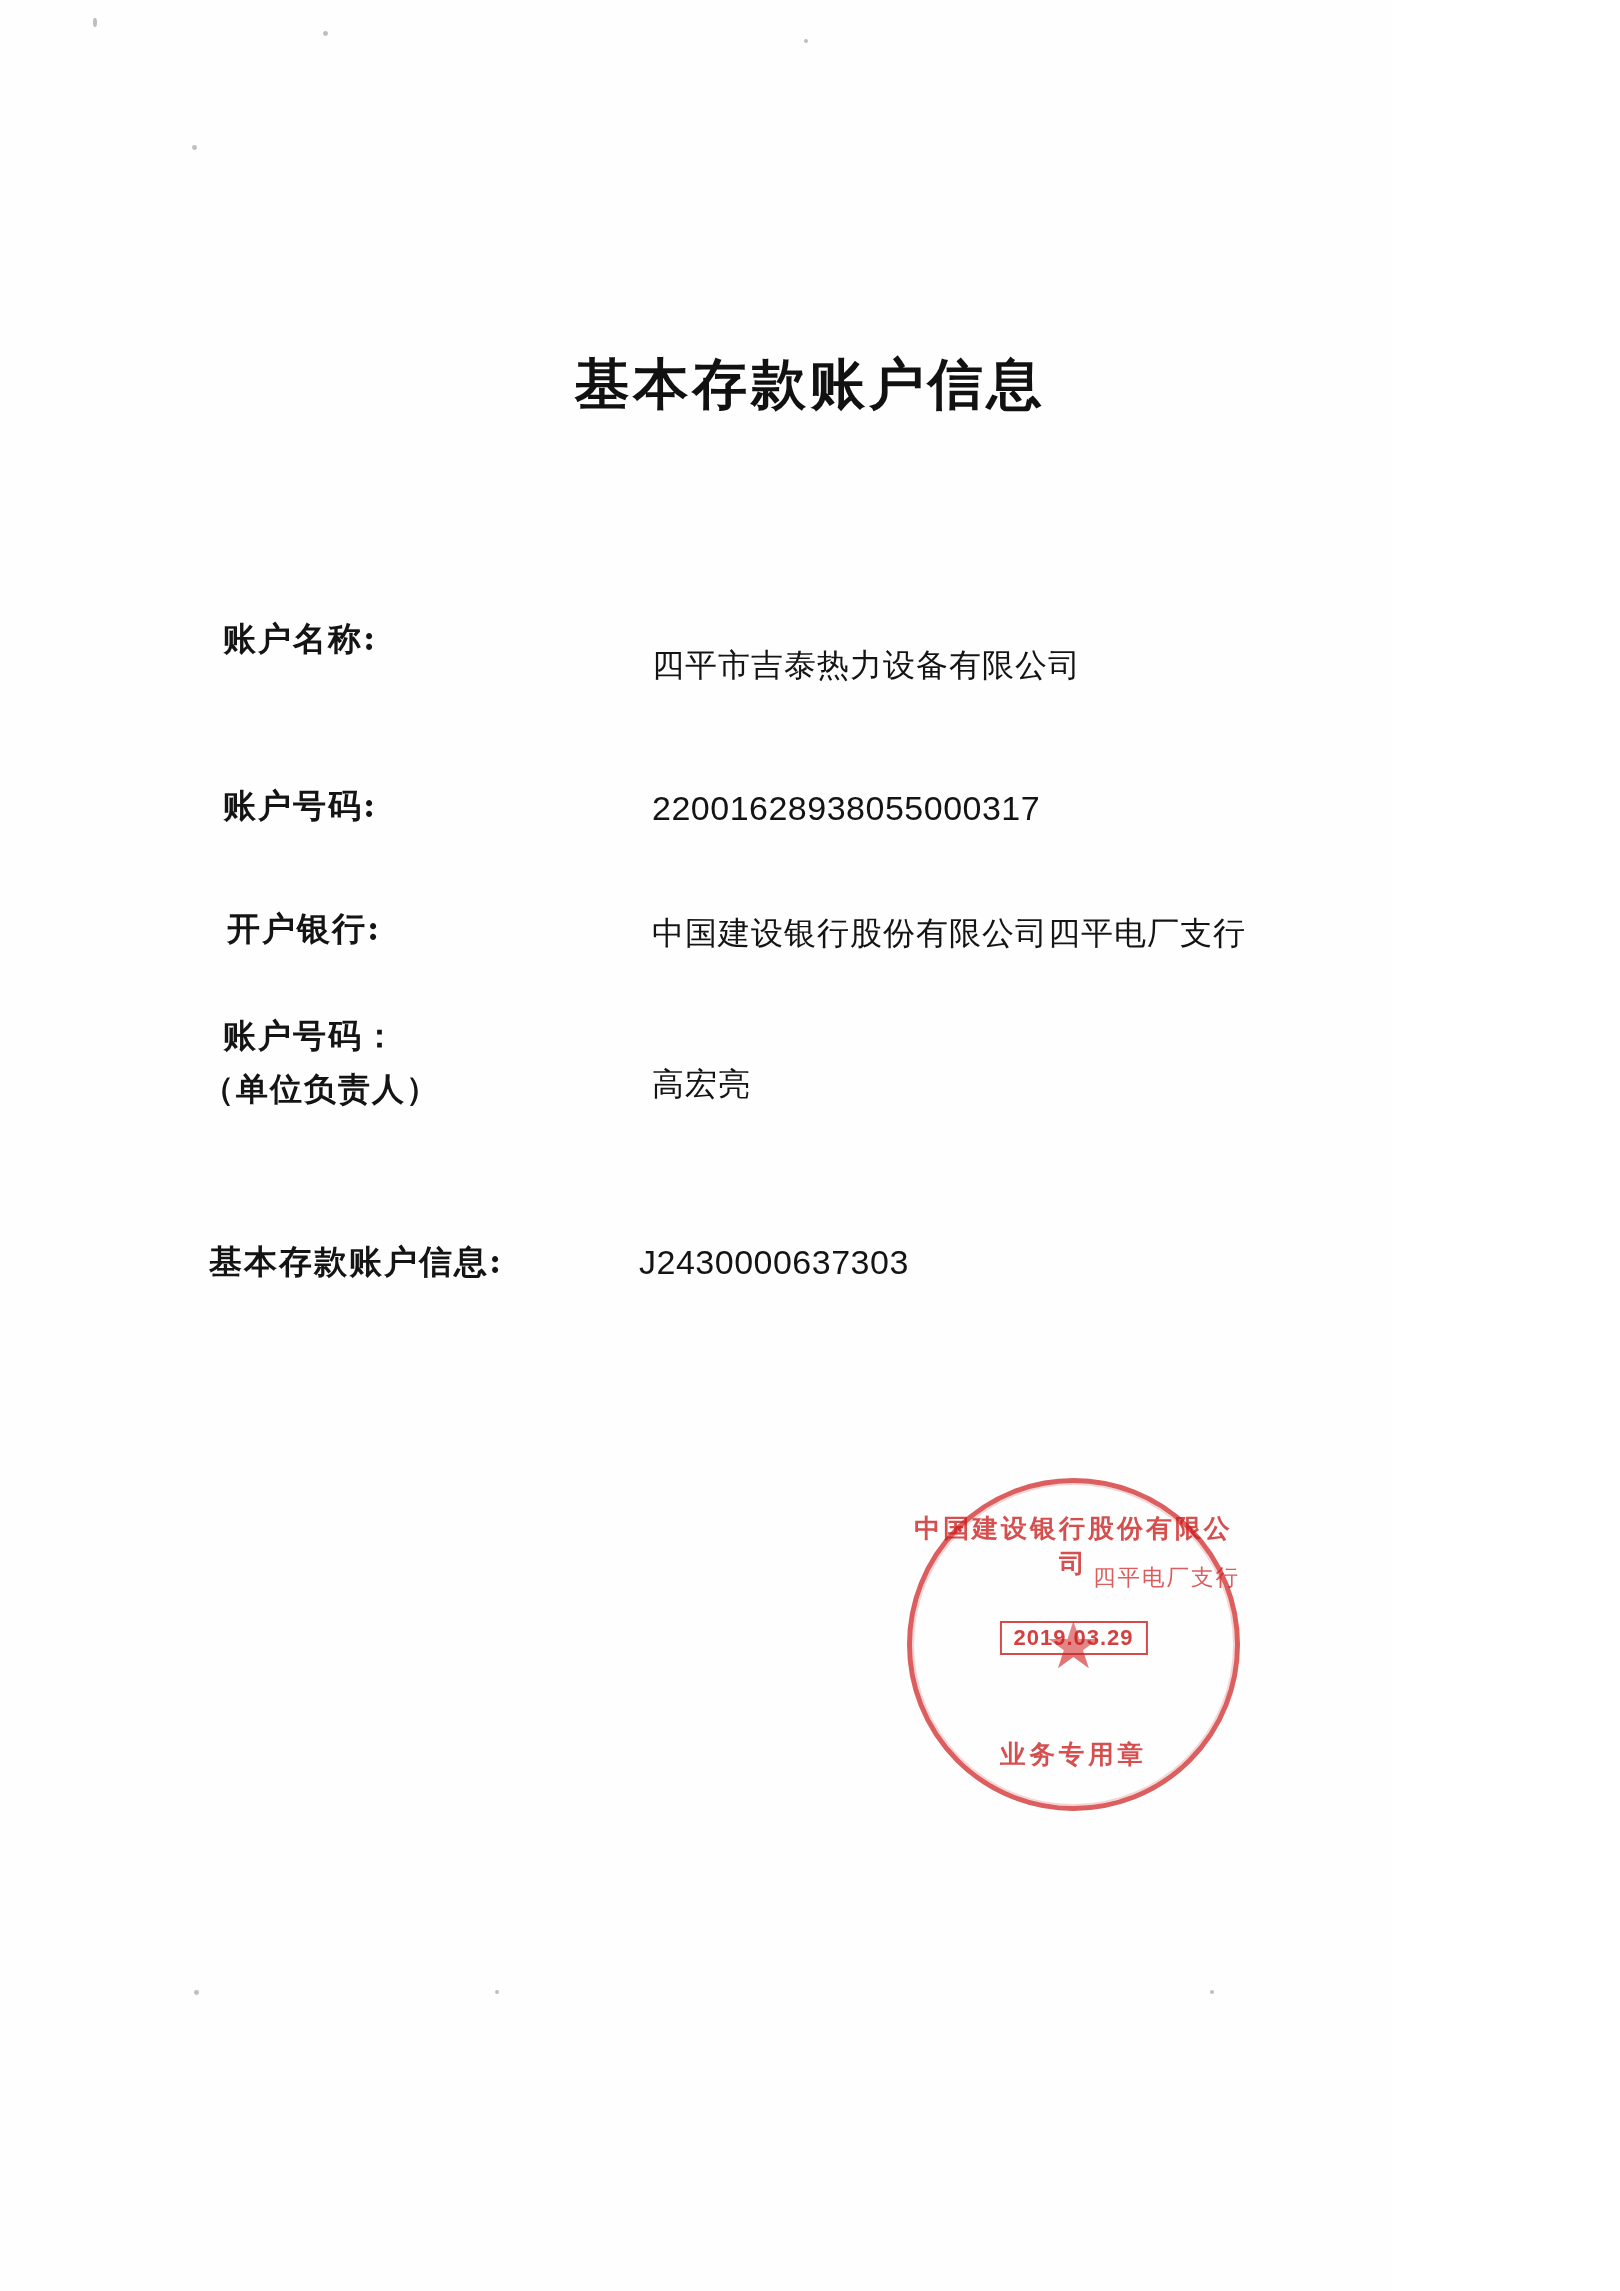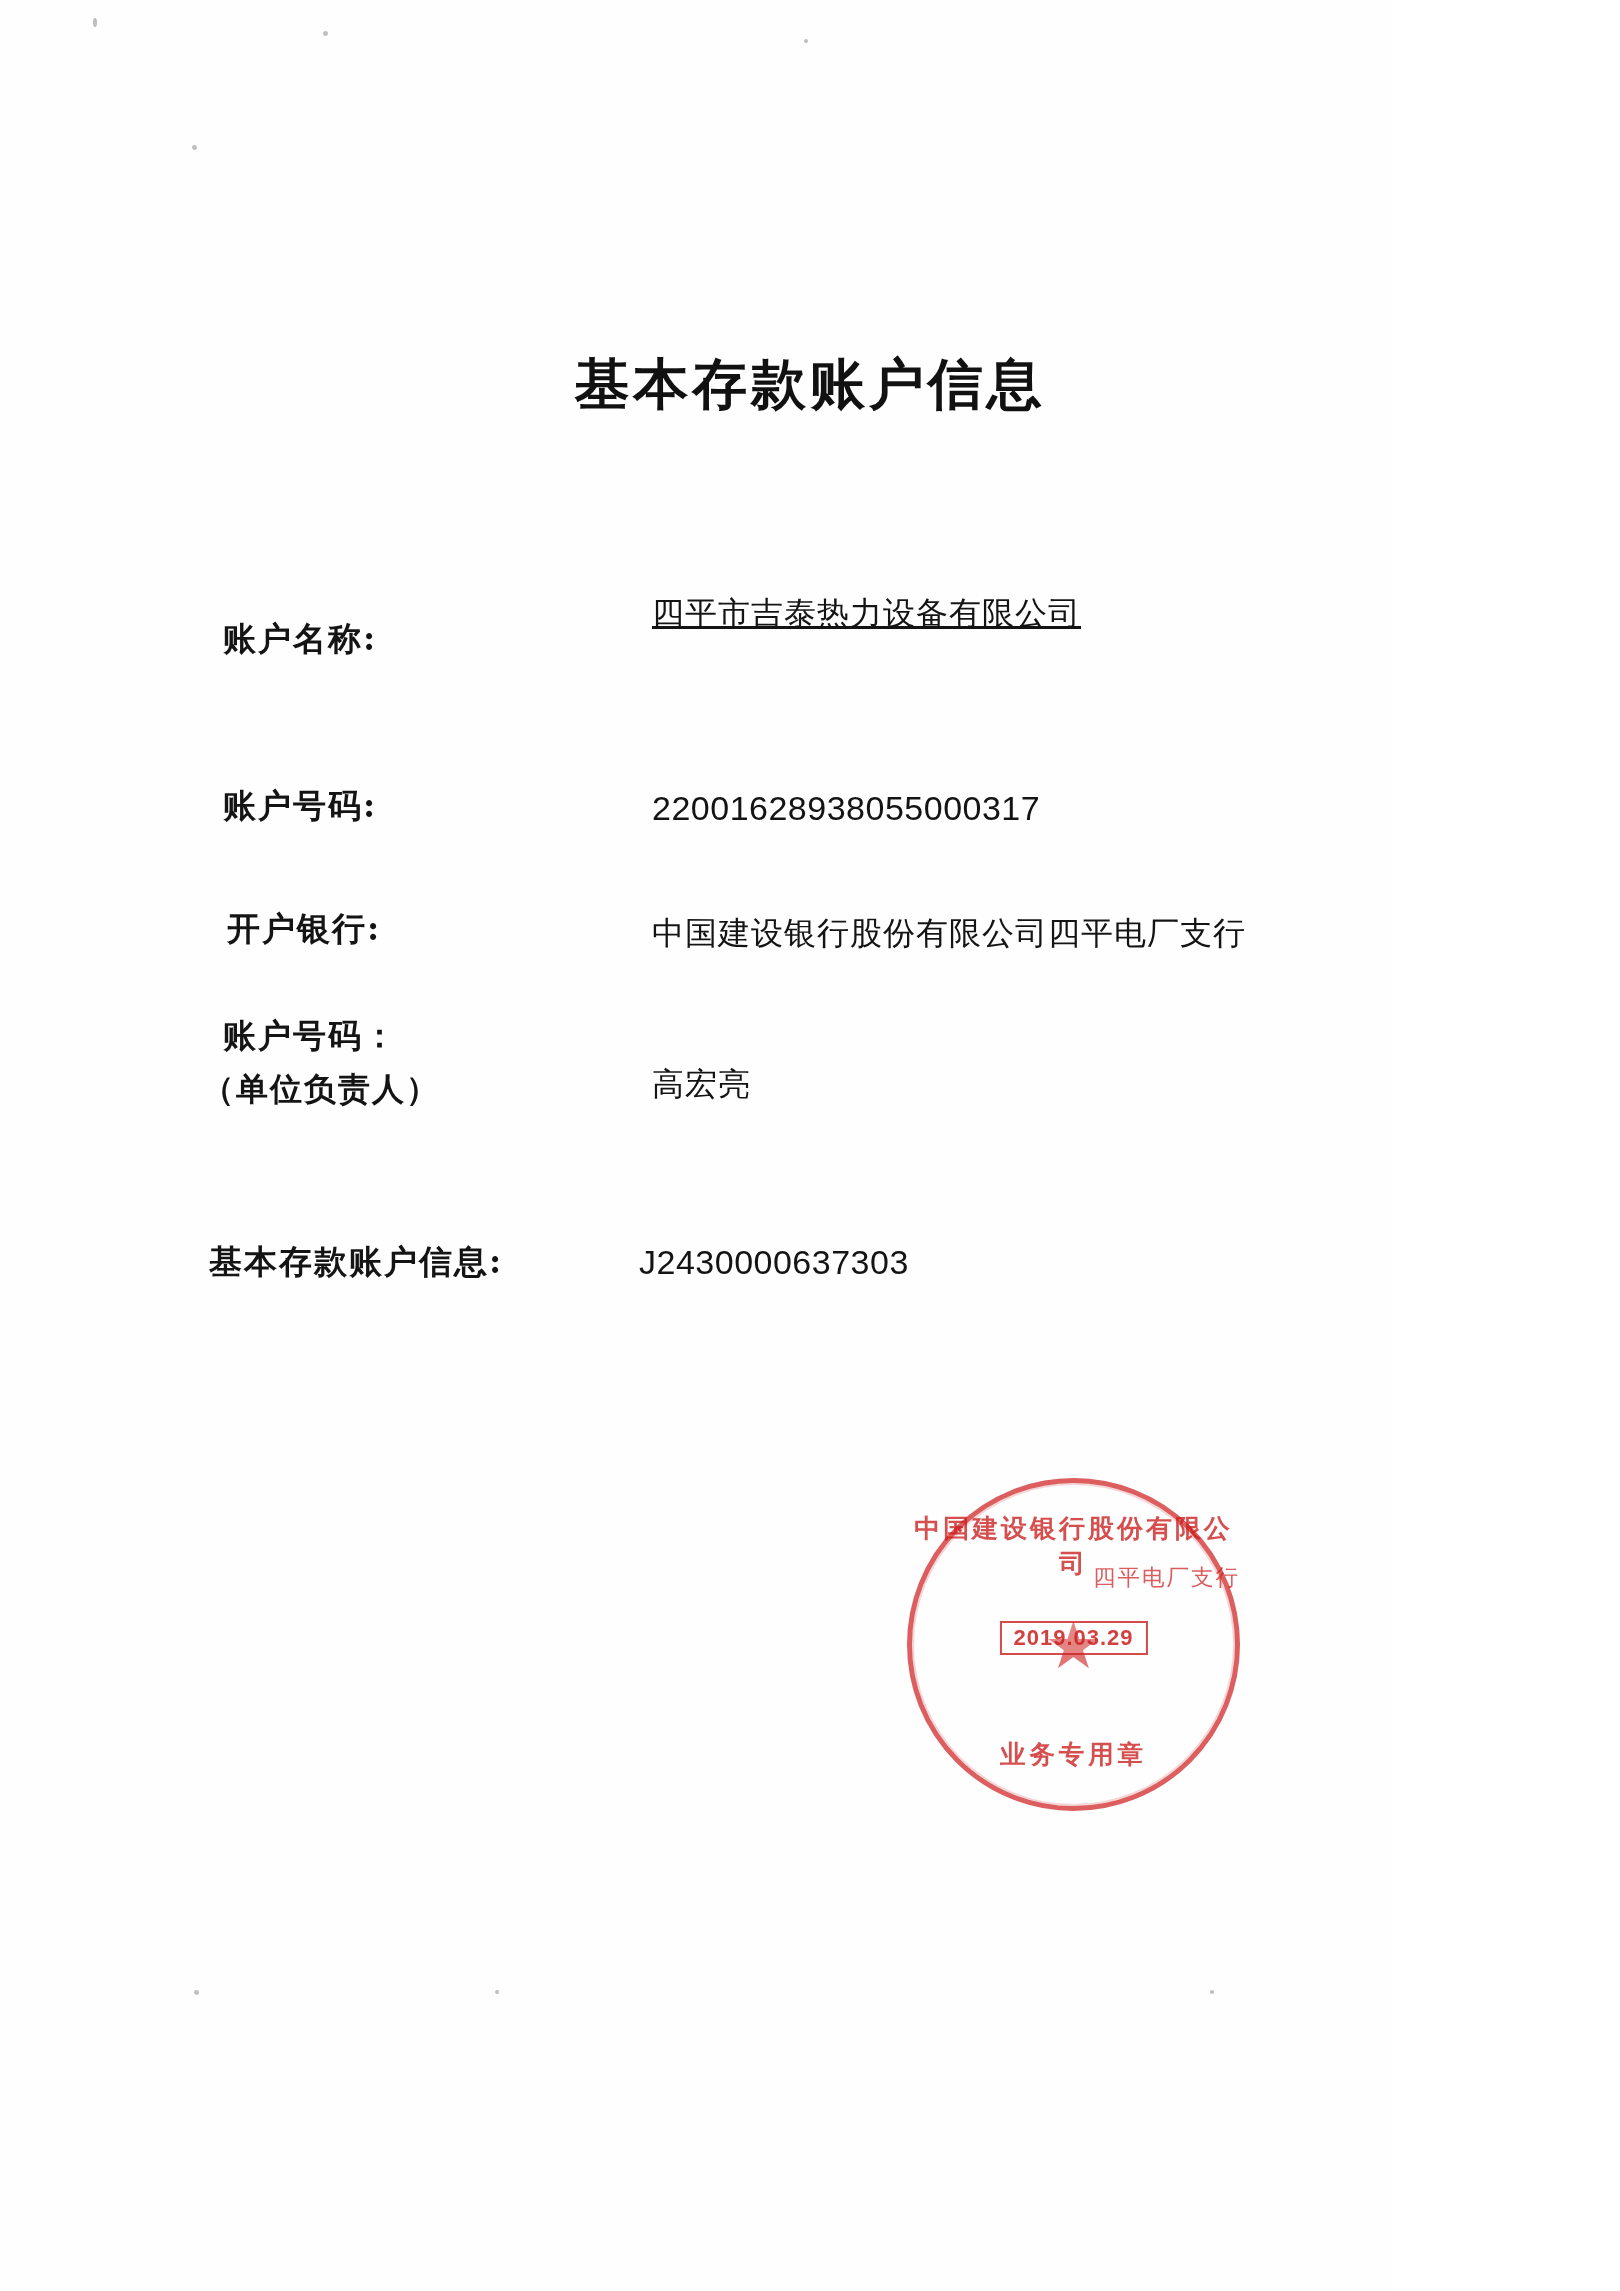--- a/index.html
+++ b/index.html
@@ -61,21 +61,21 @@
     white-space: nowrap;
   }
   .field-value.num {
     font-family: "Liberation Sans", "DejaVu Sans", sans-serif;
     font-size: 34px;
     letter-spacing: 0.5px;
   }
 
   
   #lbl-name   { top: 617px; left: 223px; }
-  #val-name   { top: 592px; left: 652px; text-decoration: underline; }
+  #val-name   { top: 644px; left: 652px; }
 
   #lbl-acct   { top: 784px; left: 223px; }
   #val-acct   { top: 789px; left: 652px; }
 
   #lbl-bank   { top: 907px; left: 227px; }
   #val-bank   { top: 912px; left: 652px; }
 
   #lbl-rep1   { top: 1014px; left: 223px; }
   #lbl-rep2   { top: 1068px; left: 202px; }
   #val-rep    { top: 1063px; left: 652px; }

